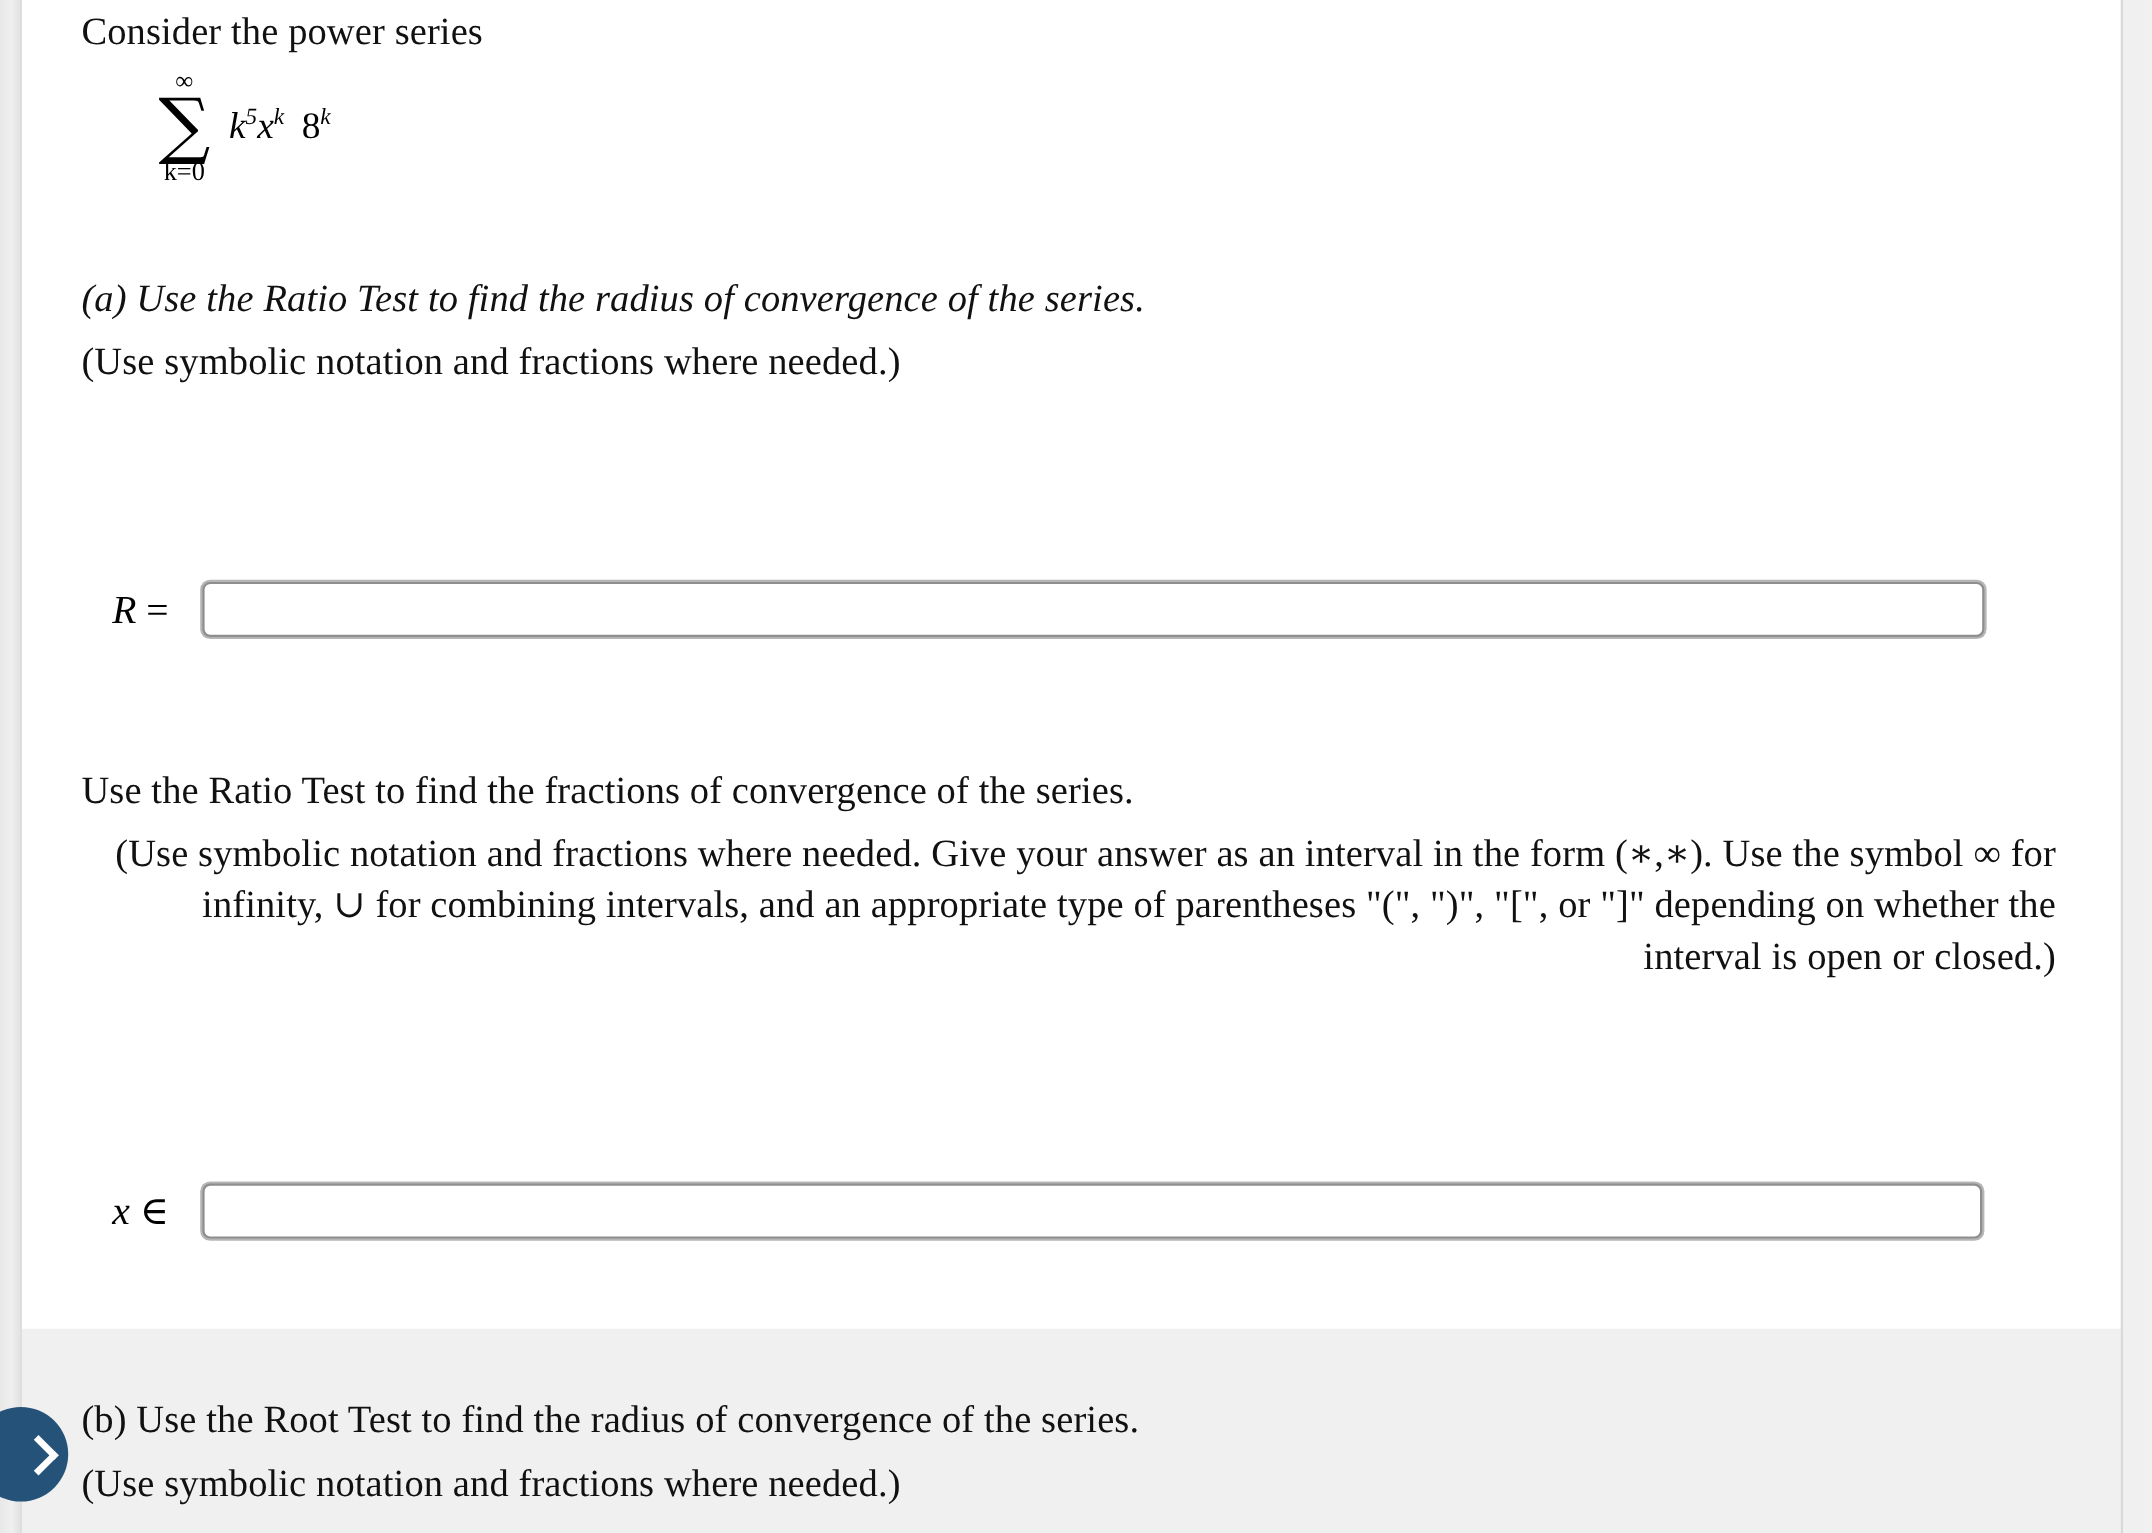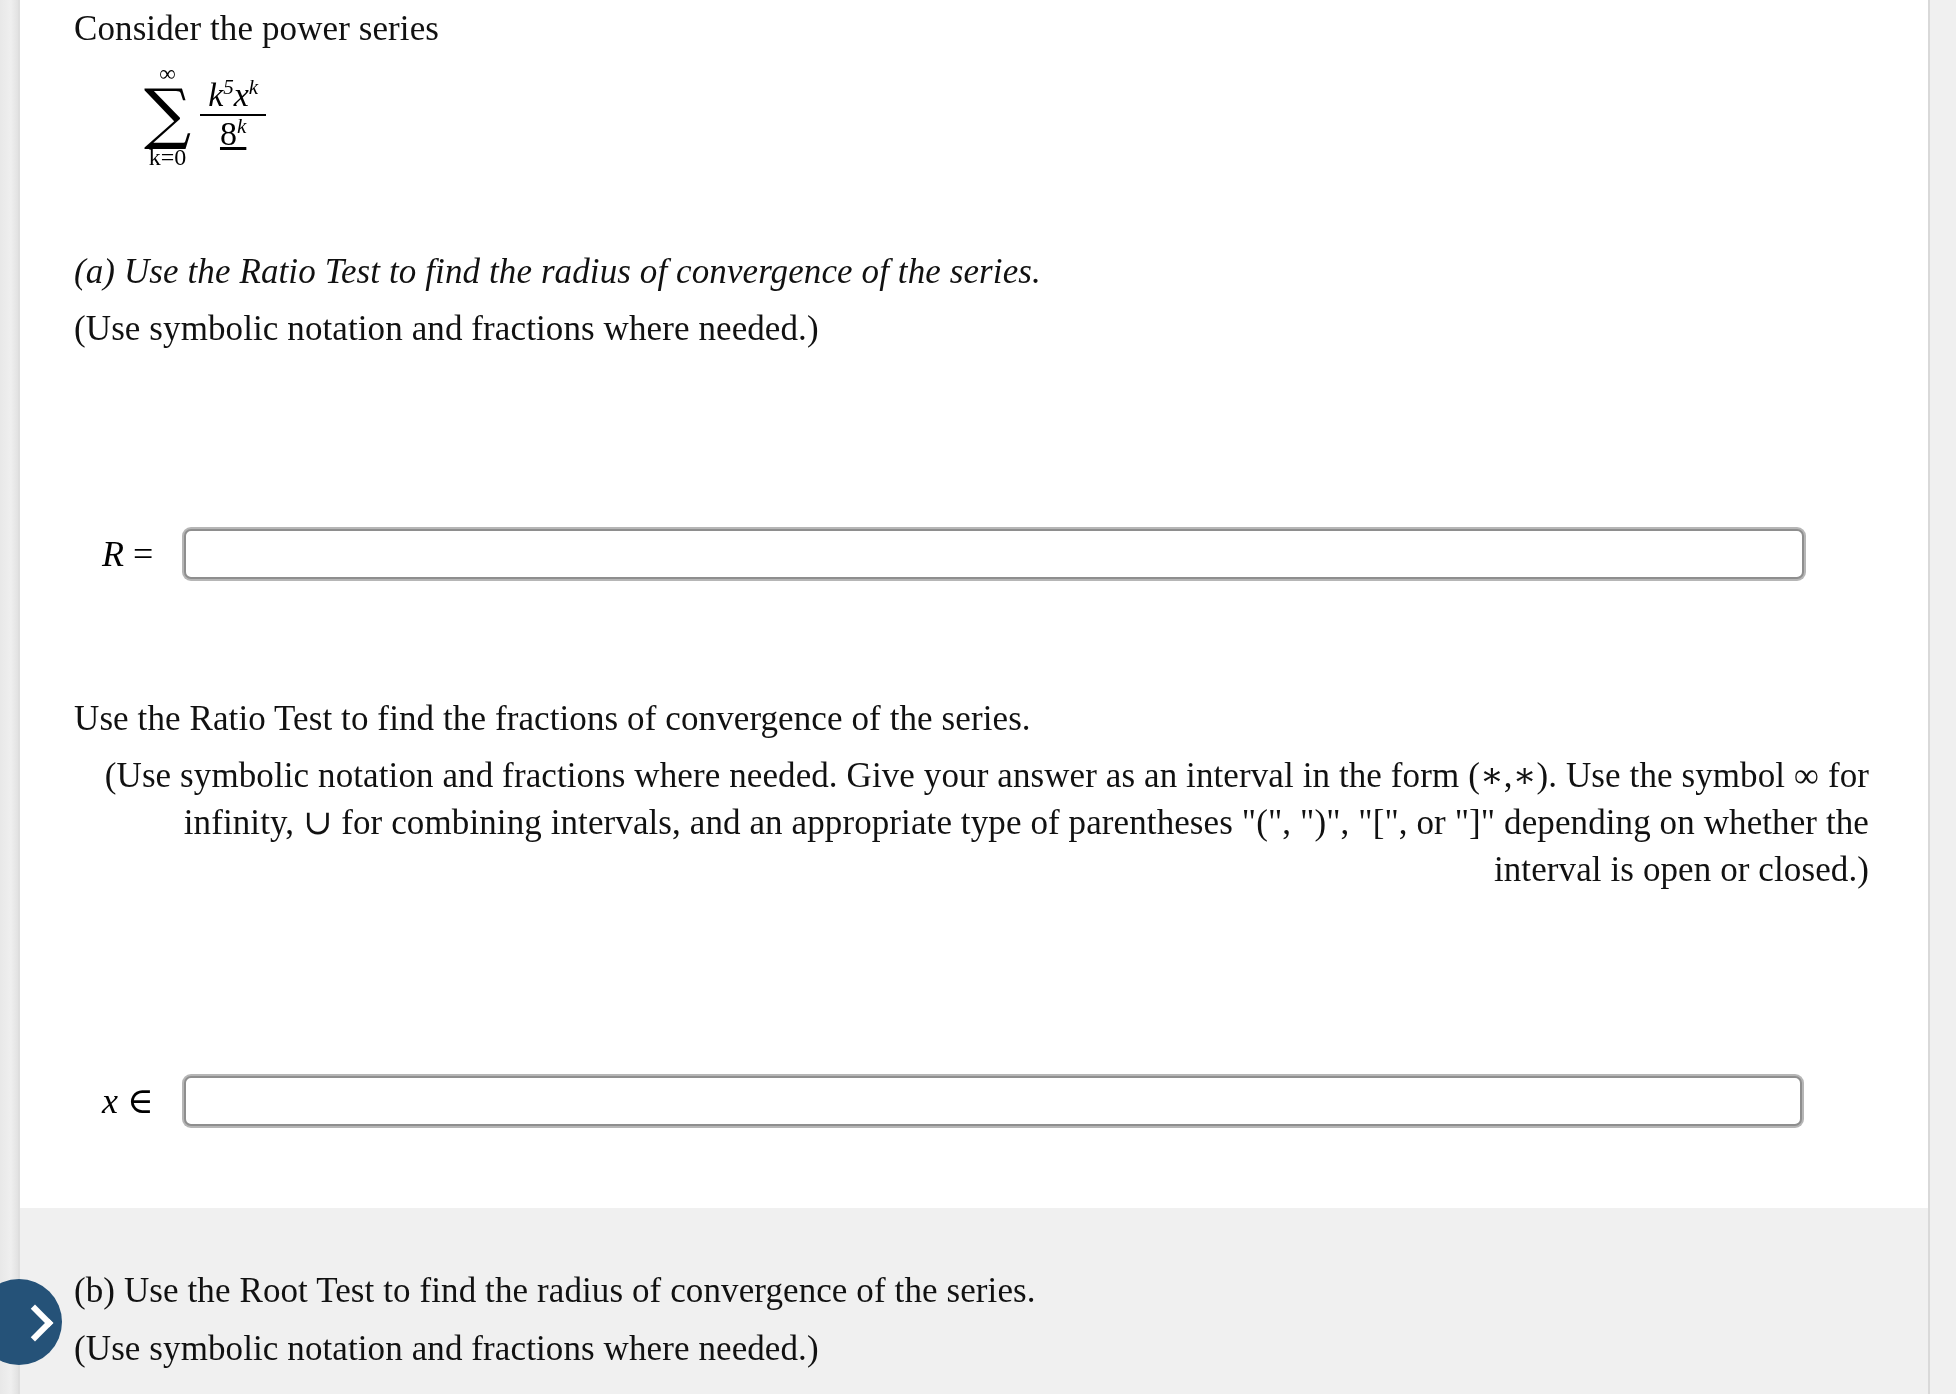--- a/index.html
+++ b/index.html
@@ -108,31 +108,31 @@
     font-family: "DejaVu Serif", "Liberation Serif", serif;
     font-weight: 400;
   }
   .sigma-bot {
     font-size: 24px;
     line-height: 1;
     margin-top: -1px;
   }
   .frac {
     display: flex;
-    flex-direction: column;
+    flex-direction: row;
     align-items: center;
     line-height: 1;
   }
   .frac-num, .frac-den {
     font-size: 34px;
     font-style: italic;
     padding: 1px 8px 2px 8px;
     white-space: nowrap;
   }
-  .frac-den { font-style: normal; text-decoration: underline; }
+  .frac-den { font-style: normal; }
   .frac-bar {
     width: 100%;
     height: 2px;
     background: #000;
   }
   sup.ex {
     font-size: 0.62em;
     vertical-align: super;
     font-style: italic;
     line-height: 0;

